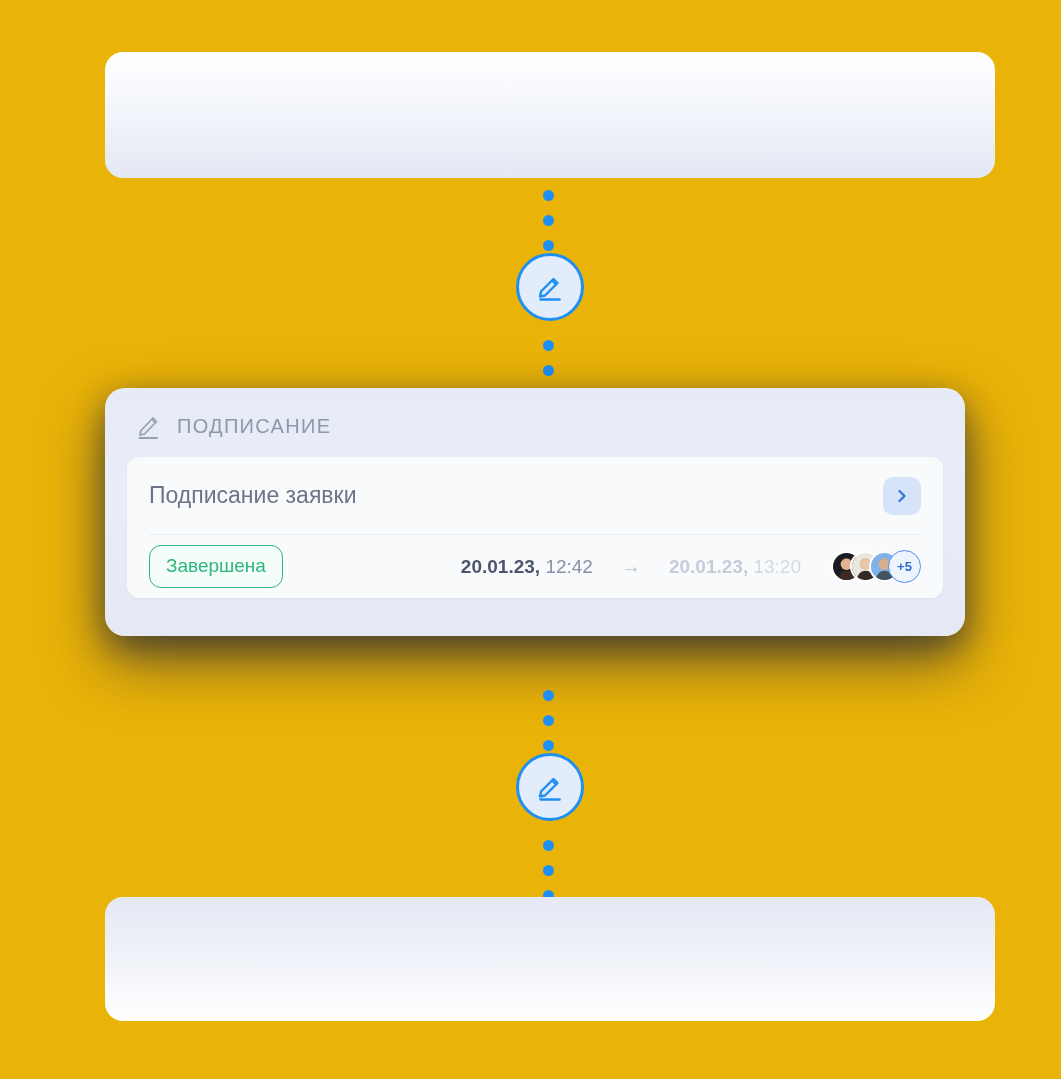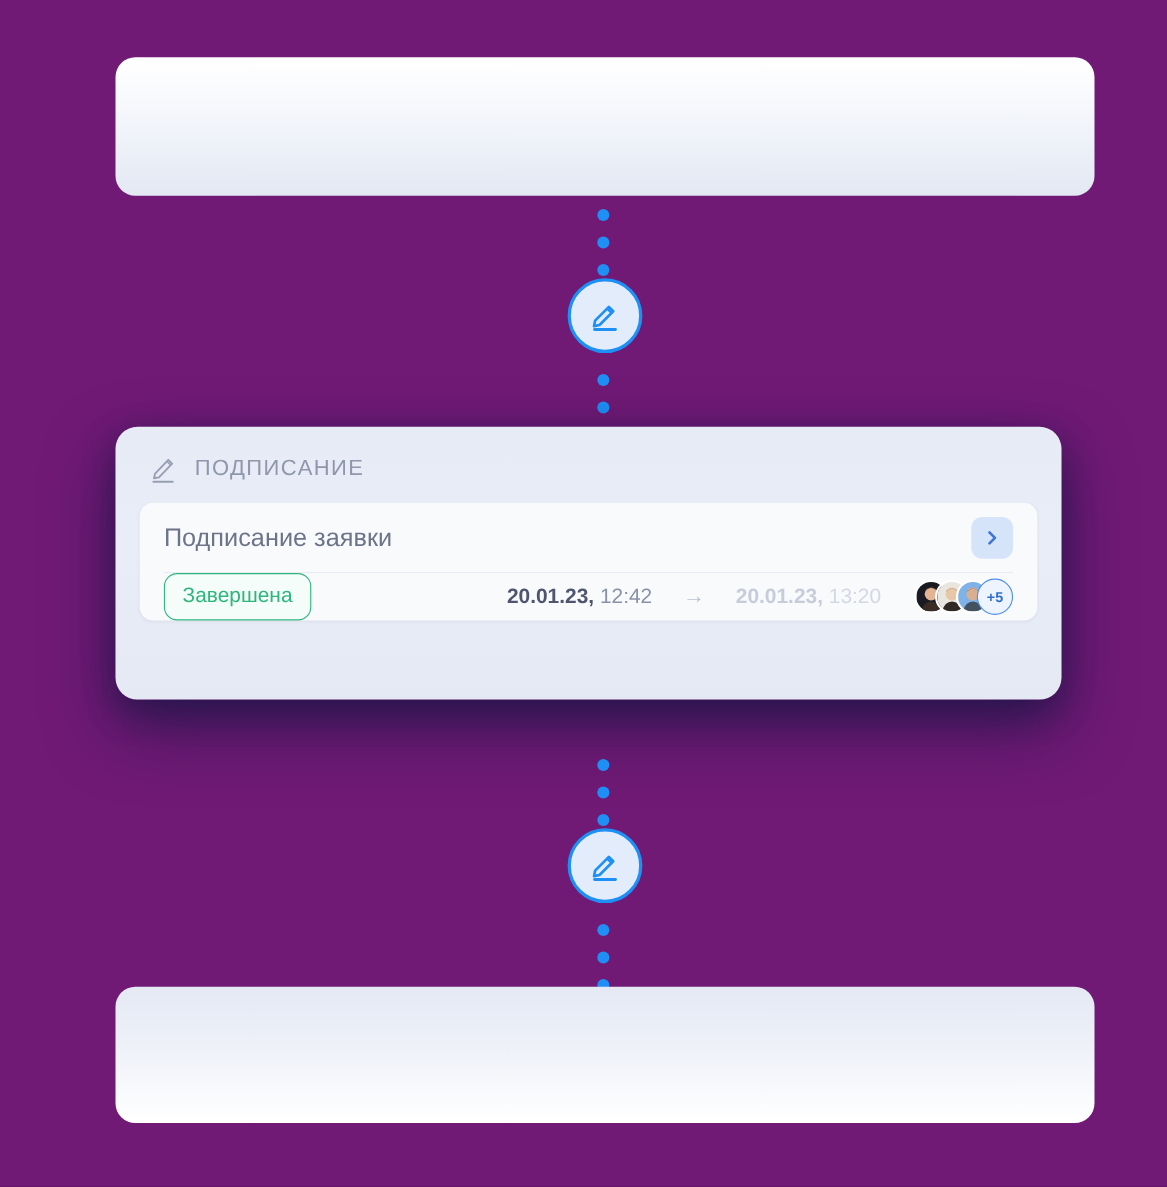--- a/index.html
+++ b/index.html
@@ -9,21 +9,21 @@
     height: 1079px;
     background: #000000;
     overflow: hidden;
     font-family: "Liberation Sans", sans-serif;
   }
 
   .stage {
     position: relative;
     width: 1061px;
     height: 1079px;
-    background: #701a75;
+    background: #eab308;
   }
 
   
   .ghost-card {
     position: absolute;
     left: 105px;
     width: 890px;
     border-radius: 18px;
   }
   .ghost-card.top {
@@ -99,21 +99,21 @@
     letter-spacing: 1.3px;
     color: #8e97ab;
     font-weight: 400;
   }
 
   
   .inner-panel {
     background: #f8fafc;
     border-radius: 12px;
     padding: 0 22px;
-    height: 107px;
+    height: 141px;
     display: flex;
     flex-direction: column;
     box-shadow: 0 1px 3px rgba(20, 30, 70, 0.05);
   }
 
   .panel-top {
     height: 78px;
     display: flex;
     align-items: center;
     justify-content: space-between;

